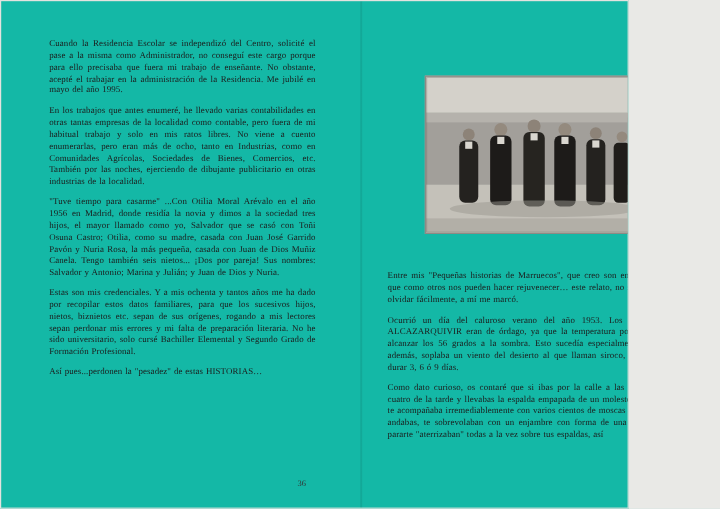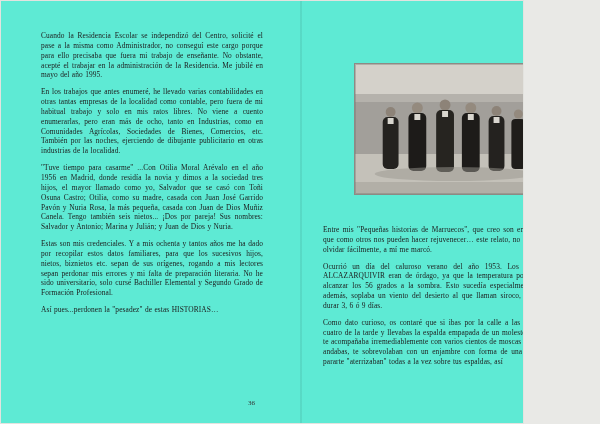--- a/index.html
+++ b/index.html
@@ -1,19 +1,19 @@
 <!DOCTYPE html>
 <html><head>
 <meta charset="utf-8">
 <style>
   html,body{margin:0;padding:0;background:#e9e9e6;}
   .spread{
     position:relative;
     width:524px;height:424px;
-    background:#5eead4;
+    background:#14b8a6;
     border:1px solid #e3e3df;
     box-sizing:border-box;
     font-family:"Liberation Serif","DejaVu Serif",serif;
     color:#1c1c1c;
     overflow:hidden;
   }
   .gutter{
     position:absolute;left:299px;top:0;width:2px;height:424px;
     background:linear-gradient(90deg,rgba(0,0,0,0.04),rgba(0,0,0,0.10),rgba(0,0,0,0.04));
   }

